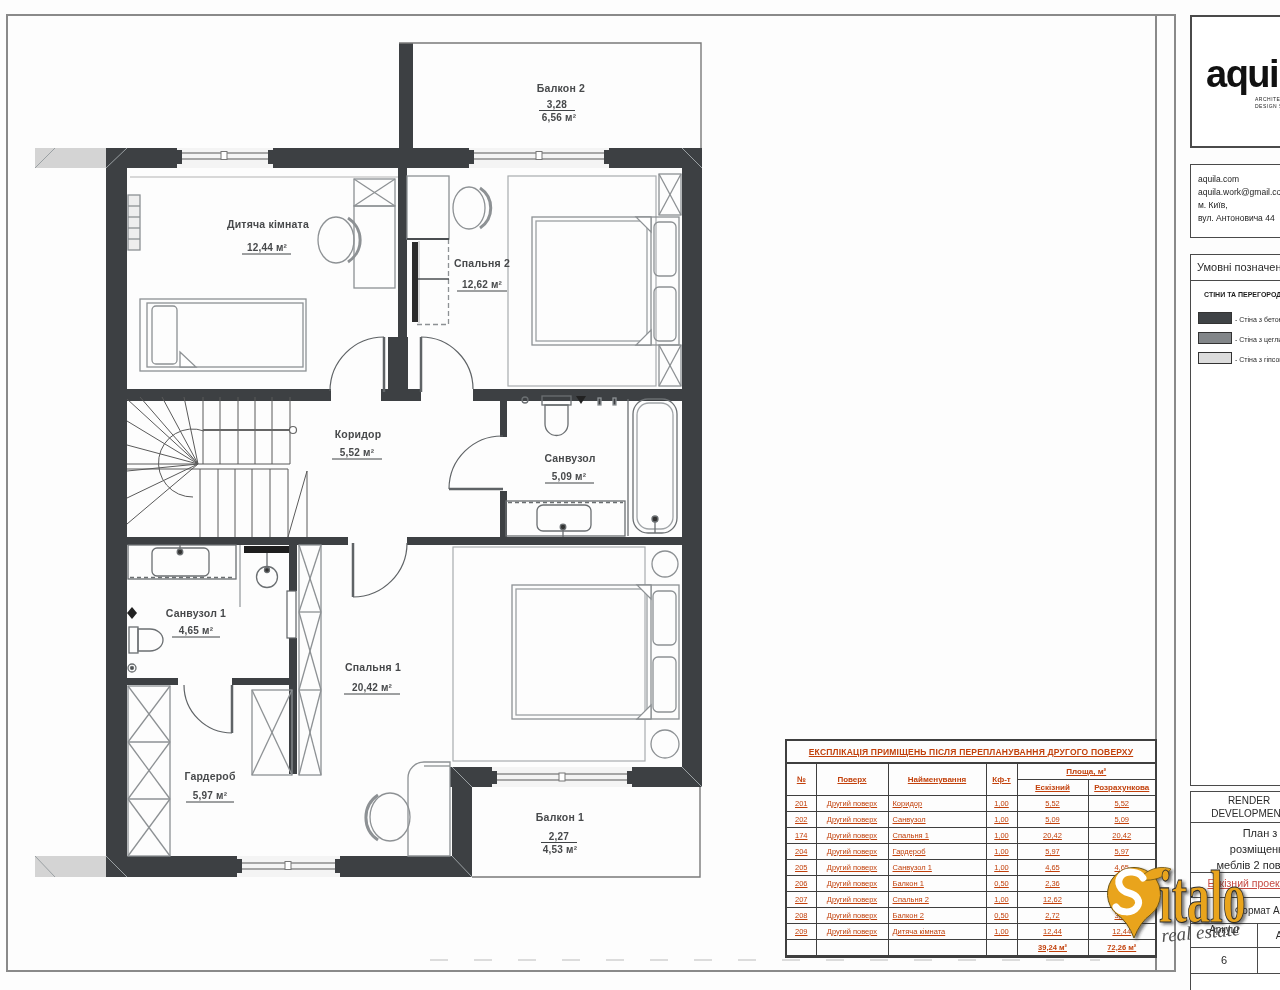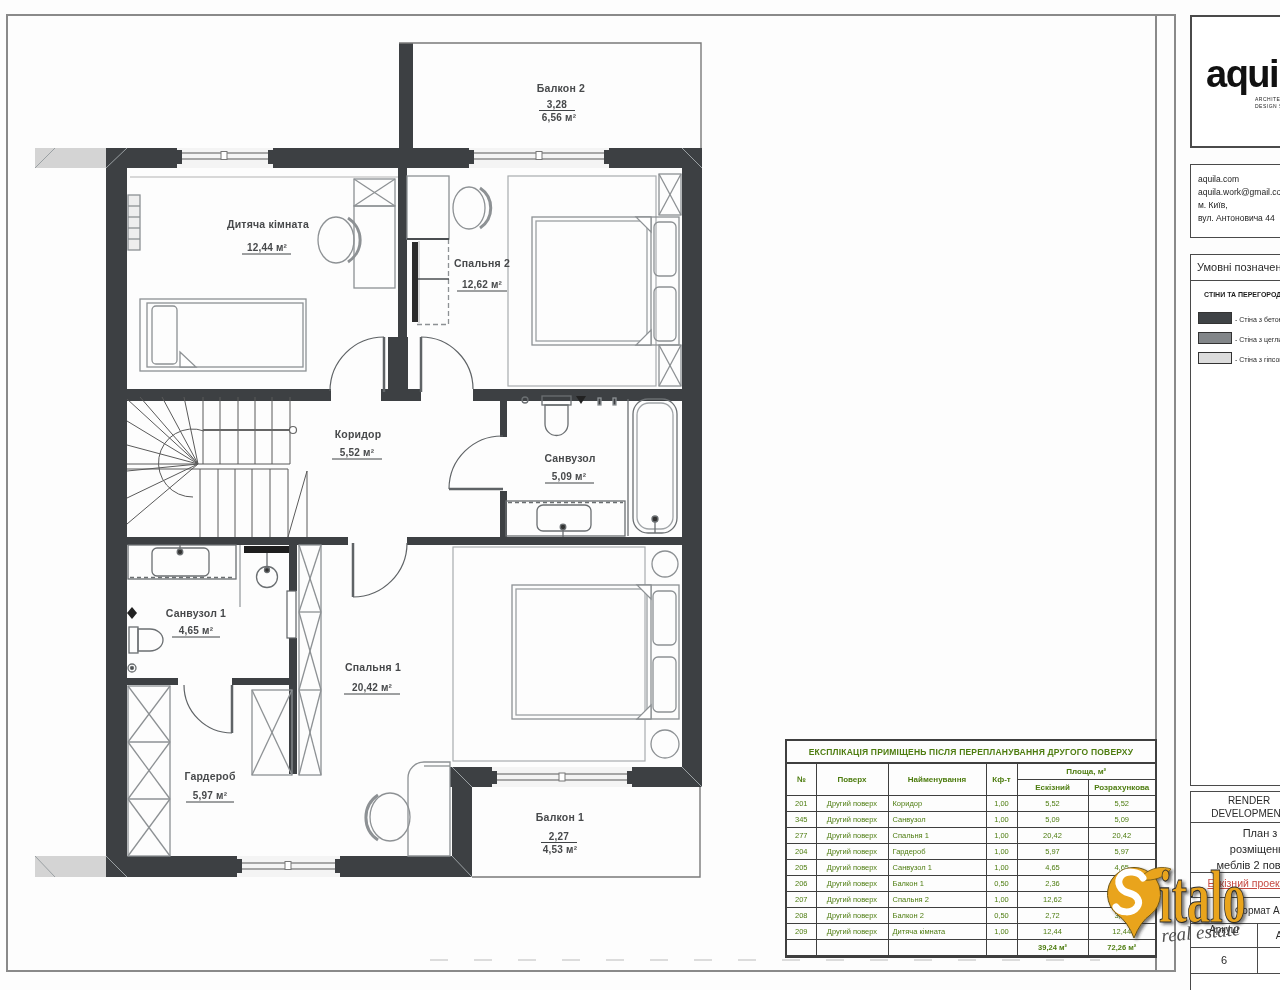--- a/index.html
+++ b/index.html
@@ -306,21 +306,21 @@
     <line x1="539" y1="110.5" x2="575" y2="110.5"></line>
     <line x1="332" y1="459" x2="382" y2="459"></line>
     <line x1="545" y1="483" x2="594" y2="483"></line>
     <line x1="172" y1="637" x2="220" y2="637"></line>
     <line x1="344" y1="694" x2="400" y2="694"></line>
     <line x1="186" y1="802" x2="234" y2="802"></line>
     <line x1="541" y1="842.5" x2="577" y2="842.5"></line>
   </g>
 
 </svg>
-<div class="abs" id="expl" style="left:785px;top:739px;width:372px;border:2px solid #3f3f3f;font-family:'Liberation Sans',sans-serif;color:#4d7c0f;">
+<div class="abs" id="expl" style="left:785px;top:739px;width:372px;border:2px solid #3f3f3f;font-family:'Liberation Sans',sans-serif;color:#c2410c;text-decoration:underline;">
   <div style="height:23px;border-bottom:2px solid #3f3f3f;display:flex;align-items:center;justify-content:center;font-weight:bold;font-size:8.5px;letter-spacing:.2px;">ЕКСПЛІКАЦІЯ ПРИМІЩЕНЬ ПІСЛЯ ПЕРЕПЛАНУВАННЯ ДРУГОГО ПОВЕРХУ</div>
   <table style="border-collapse:collapse;width:100%;table-layout:fixed;font-size:7.5px;">
     <colgroup>
           <col style="width:29px">
           <col style="width:72px">
           <col style="width:98px">
           <col style="width:31px">
           <col style="width:71px">
           <col>
         </colgroup>
@@ -338,29 +338,29 @@
           </tr>
     <tr>
             <td class="d">201</td>
             <td class="d">Другий поверх</td>
             <td class="l">Коридор</td>
             <td class="d">1,00</td>
             <td class="d">5,52</td>
             <td class="d">5,52</td>
           </tr>
     <tr>
-            <td class="d">345</td>
+            <td class="d">202</td>
             <td class="d">Другий поверх</td>
             <td class="l">Санвузол</td>
             <td class="d">1,00</td>
             <td class="d">5,09</td>
             <td class="d">5,09</td>
           </tr>
     <tr>
-            <td class="d">277</td>
+            <td class="d">174</td>
             <td class="d">Другий поверх</td>
             <td class="l">Спальня 1</td>
             <td class="d">1,00</td>
             <td class="d">20,42</td>
             <td class="d">20,42</td>
           </tr>
     <tr>
             <td class="d">204</td>
             <td class="d">Другий поверх</td>
             <td class="l">Гардероб</td>

